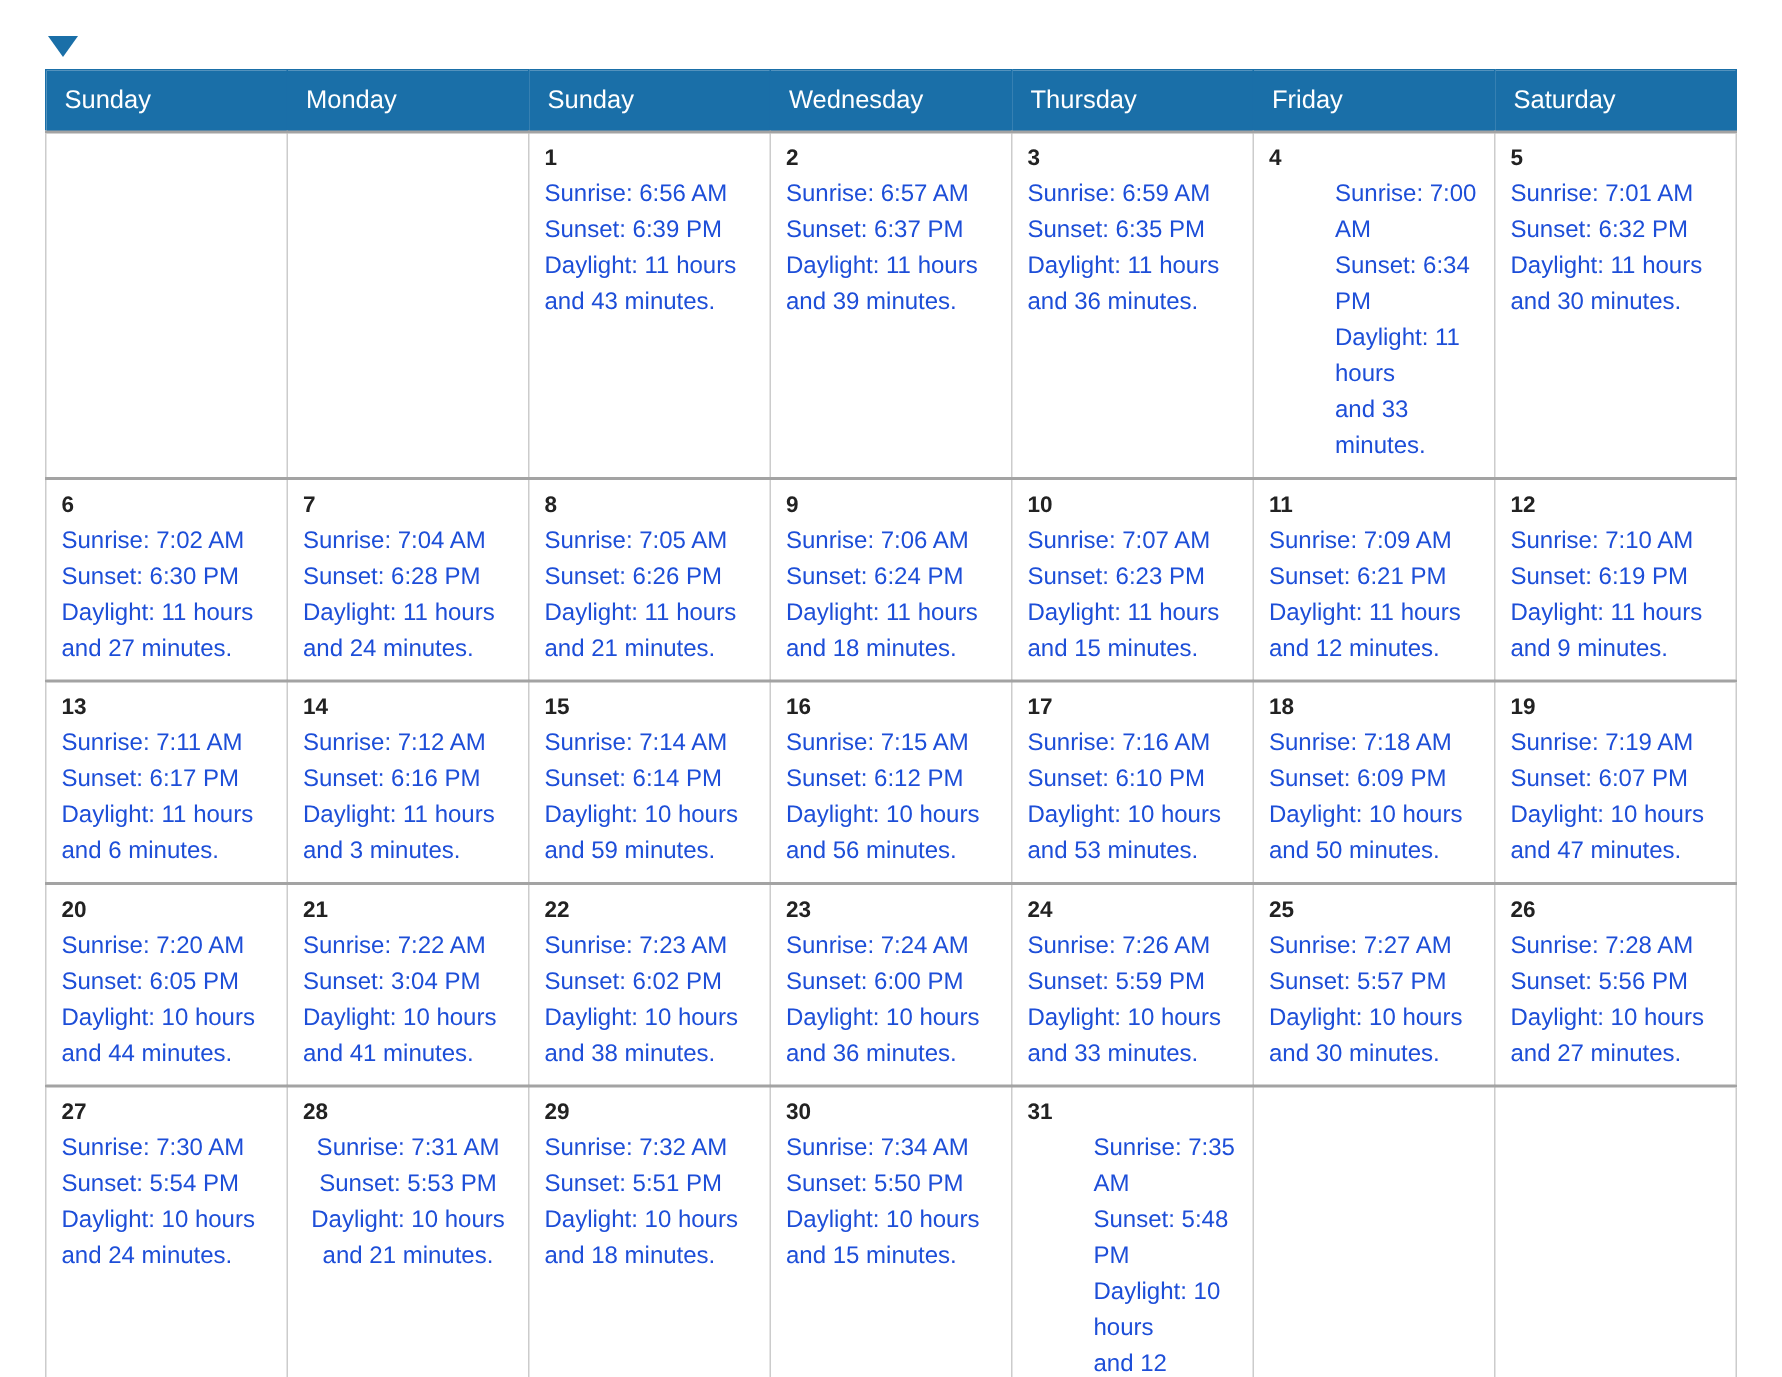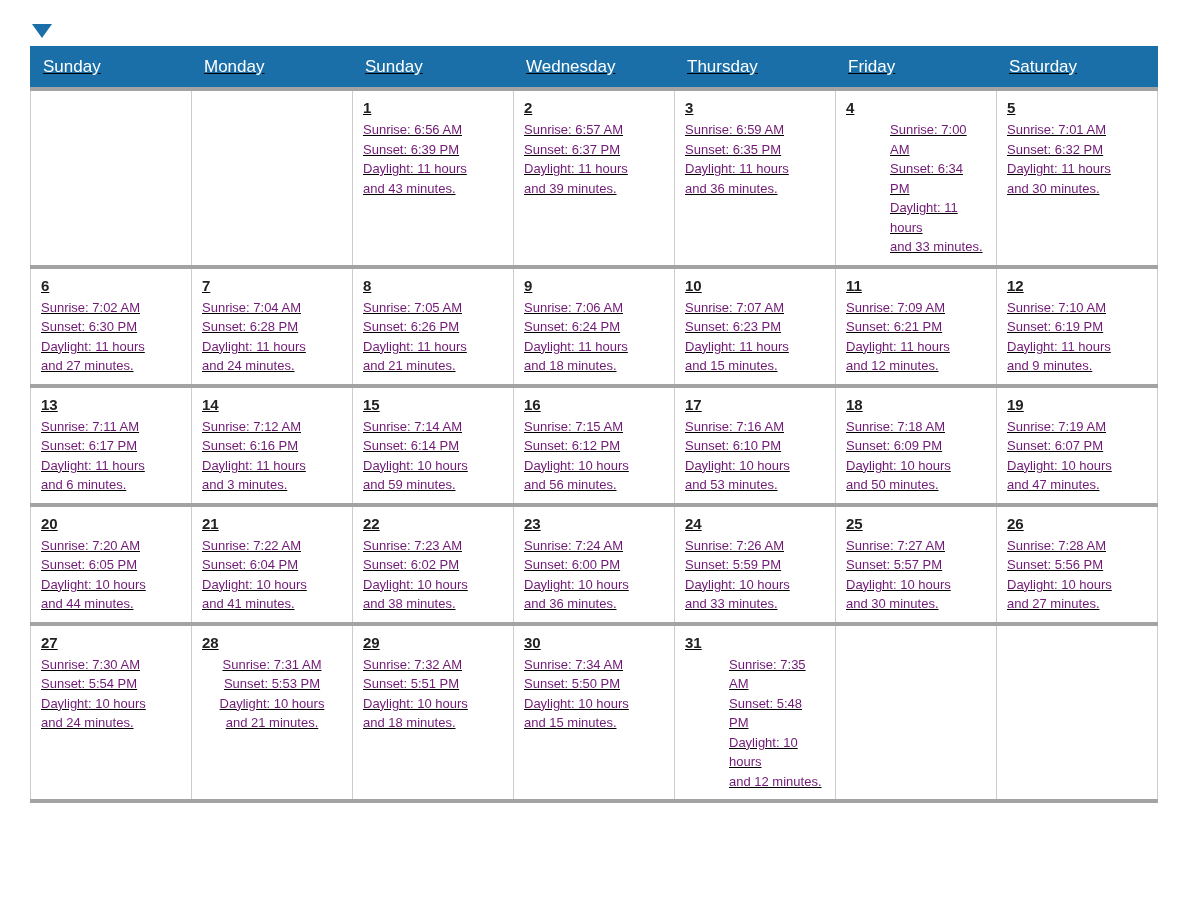--- a/index.html
+++ b/index.html
@@ -83,25 +83,25 @@
       width: 14.28%;
       min-height: 100px;
     }
     .day-number {
       font-size: 15px;
       font-weight: bold;
       color: #222;
       margin-bottom: 4px;
     }
     .day-info {
-      color: #701a75;
-      font-size: 13px;
+      color: #1d4ed8;
+      font-size: 16px;
       line-height: 1.5;
     }
-    tr { border-bottom: 4px solid #a3a3a3; text-decoration: underline; }
+    tr { border-bottom: 2px solid #a3a3a3; }
   </style>
 </head>
 <body>
 
 <div class="header">
   <div class="logo">
     <div class="logo-text">
       <span class="logo-general"></span>
       <span class="logo-arrow"></span>
     </div>
@@ -273,21 +273,21 @@
         <td>
           <div class="day-number">20</div>
           <div class="day-info" style="white-space: pre-line;">Sunrise: 7:20 AM
 Sunset: 6:05 PM
 Daylight: 10 hours
 and 44 minutes.</div>
         </td>
         <td>
           <div class="day-number">21</div>
           <div class="day-info" style="white-space: pre-line;">Sunrise: 7:22 AM
-Sunset: 6:04 PM
+Sunset: 3:04 PM
 Daylight: 10 hours
 and 41 minutes.</div>
         </td>
         <td>
           <div class="day-number">22</div>
           <div class="day-info" style="white-space: pre-line;">Sunrise: 7:23 AM
 Sunset: 6:02 PM
 Daylight: 10 hours
 and 38 minutes.</div>
         </td>

